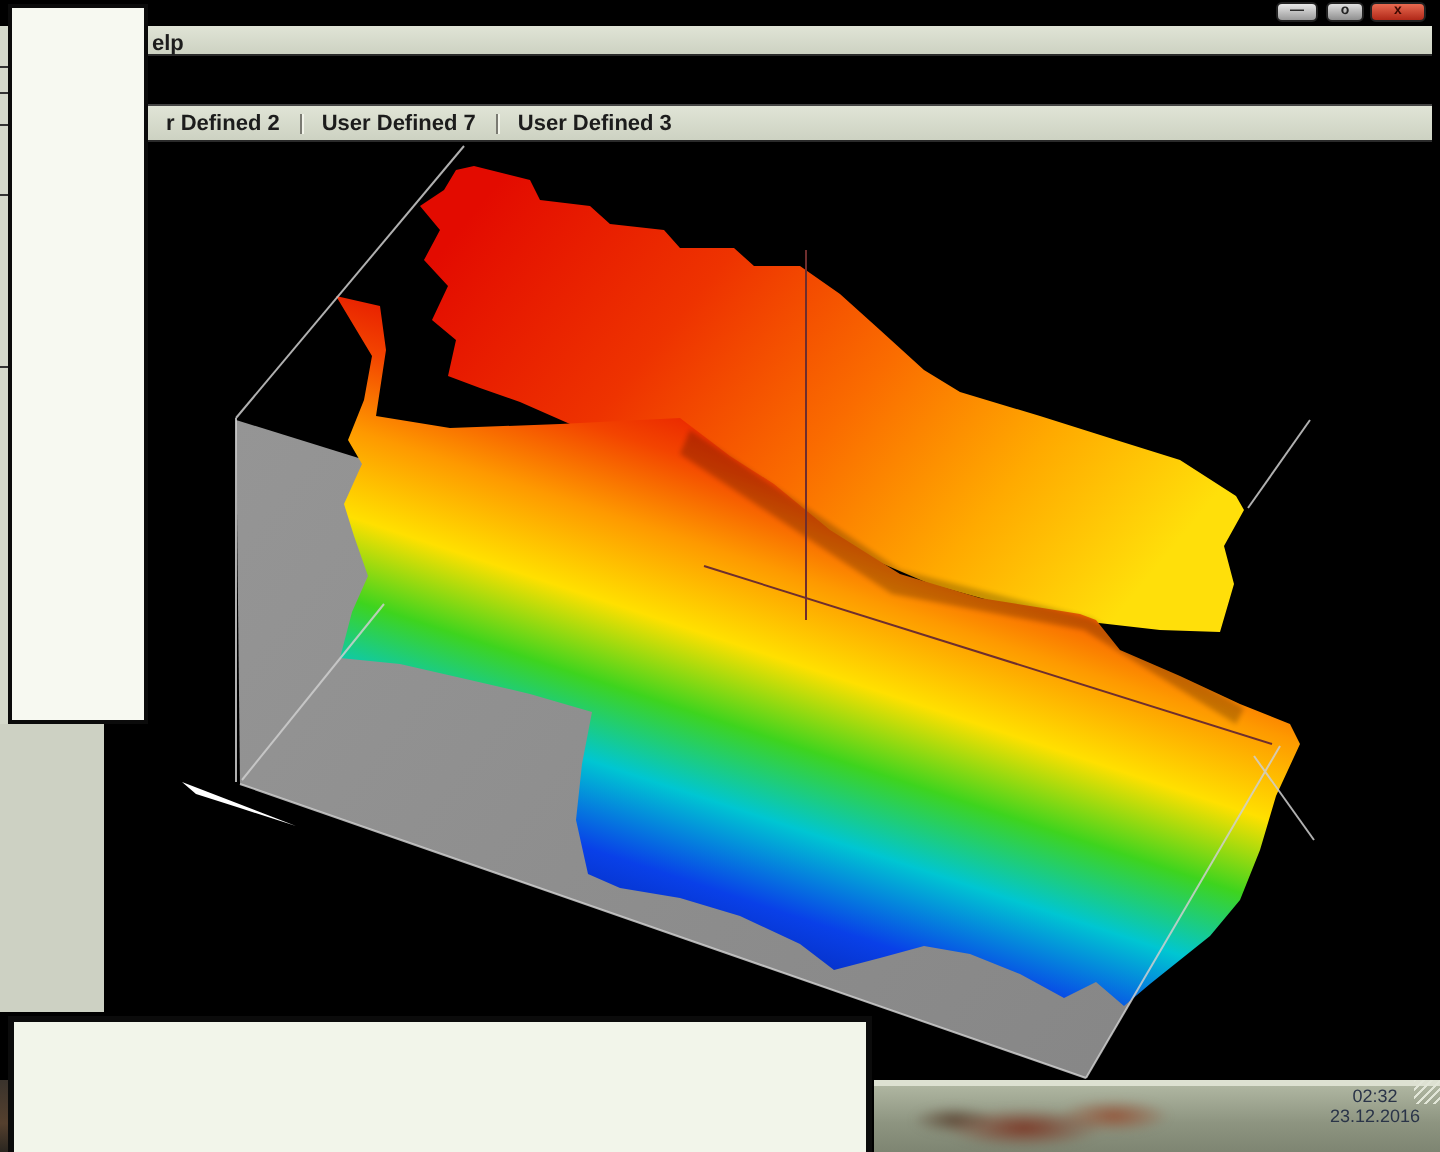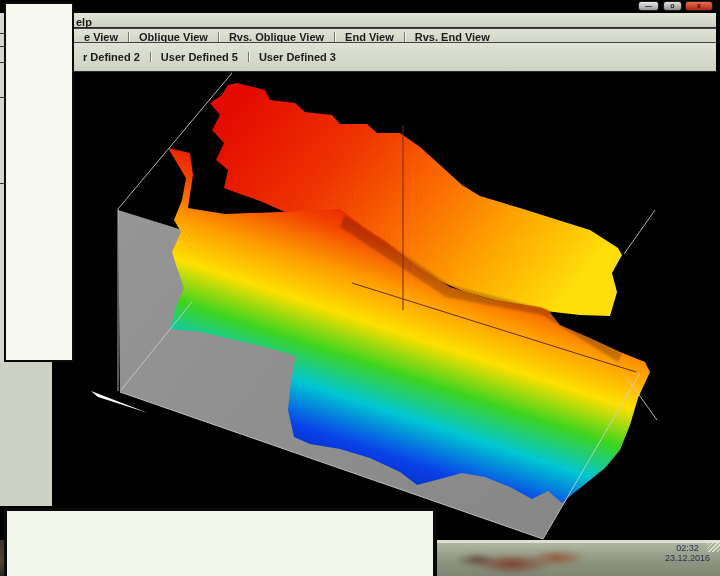--- a/index.html
+++ b/index.html
@@ -22,21 +22,21 @@
     text-align:center;color:#222;font-weight:bold;}
   .winbtn.min{left:638px;width:21px;background:linear-gradient(#e8e8e8,#9a9a9a);}
   .winbtn.max{left:663px;width:19px;background:linear-gradient(#e0e0e0,#8f8f8f);}
   .winbtn.close{left:685px;width:28px;background:linear-gradient(#e86a50,#b02818);color:#3a0800;}
   
   .bar{position:absolute;left:0;width:716px;background:linear-gradient(#e0e4d6,#cdd2c2);
        border-bottom:1px solid #2a2a2a;box-sizing:border-box;color:#1c1c1c;}
   .menu-bar{top:13px;height:15px;padding-left:21px;}
   .menu-bar .lbl{position:absolute;left:76px;top:3px;font-size:11px;font-weight:bold;}
   .tool-bar{top:28px;height:18px;border-top:1px solid #444;}
-  .tab-bar{top:42px;height:30px;border-top:1px solid #444;padding-left:28px;}
+  .tab-bar{top:52px;height:19px;border-top:1px solid #444;padding-left:28px;}
   .row-items{position:absolute;left:76px;top:0;height:100%;display:flex;align-items:center;}
   .tab-bar .row-items{left:75px;}
   .row-btn{font-size:11px;font-weight:bold;padding:0 8px;white-space:nowrap;cursor:default;}
   .row-sep{width:1px;height:10px;background:#7a7a72;box-shadow:1px 0 0 #f2f4ea;margin:0 2px;}
   .left-strip{position:absolute;left:0;top:13px;width:4px;height:350px;background:#d5d9cb;}
   .left-strip i{position:absolute;left:0;width:4px;height:1px;background:#333;display:block;}
   
   .viewport{position:absolute;left:0;top:63px;width:720px;height:477px;background:#000;}
   
   .white-box-left{position:absolute;left:4px;top:2px;width:70px;height:360px;
@@ -138,39 +138,26 @@
       </g>
 
       <polygon points="91,328 148,350 120,341 98,334" fill="#ffffff"></polygon>
     </svg>
   </div>
 
   <div class="bar menu-bar">
     <span class="lbl">elp</span>
   </div>
 
-  <div class="bar tool-bar">
-    <div class="row-items">
-      <span class="row-btn">e View</span>
-      <span class="row-sep"></span>
-      <span class="row-btn">Oblique View</span>
-      <span class="row-sep"></span>
-      <span class="row-btn">Rvs. Oblique View</span>
-      <span class="row-sep"></span>
-      <span class="row-btn">End View</span>
-      <span class="row-sep"></span>
-      <span class="row-btn">Rvs. End View</span>
-    </div>
-  </div>
 
   <div class="bar tab-bar">
     <div class="row-items">
       <span class="row-btn">r Defined 2</span>
       <span class="row-sep"></span>
-      <span class="row-btn">User Defined 5</span>
+      <span class="row-btn">User Defined 7</span>
       <span class="row-sep"></span>
       <span class="row-btn">User Defined 3</span>
     </div>
   </div>
 
   <div class="left-strip">
     <i style="top:20px"></i>
       <i style="top:33px"></i>
       <i style="top:49px"></i>
     <i style="top:84px"></i>

